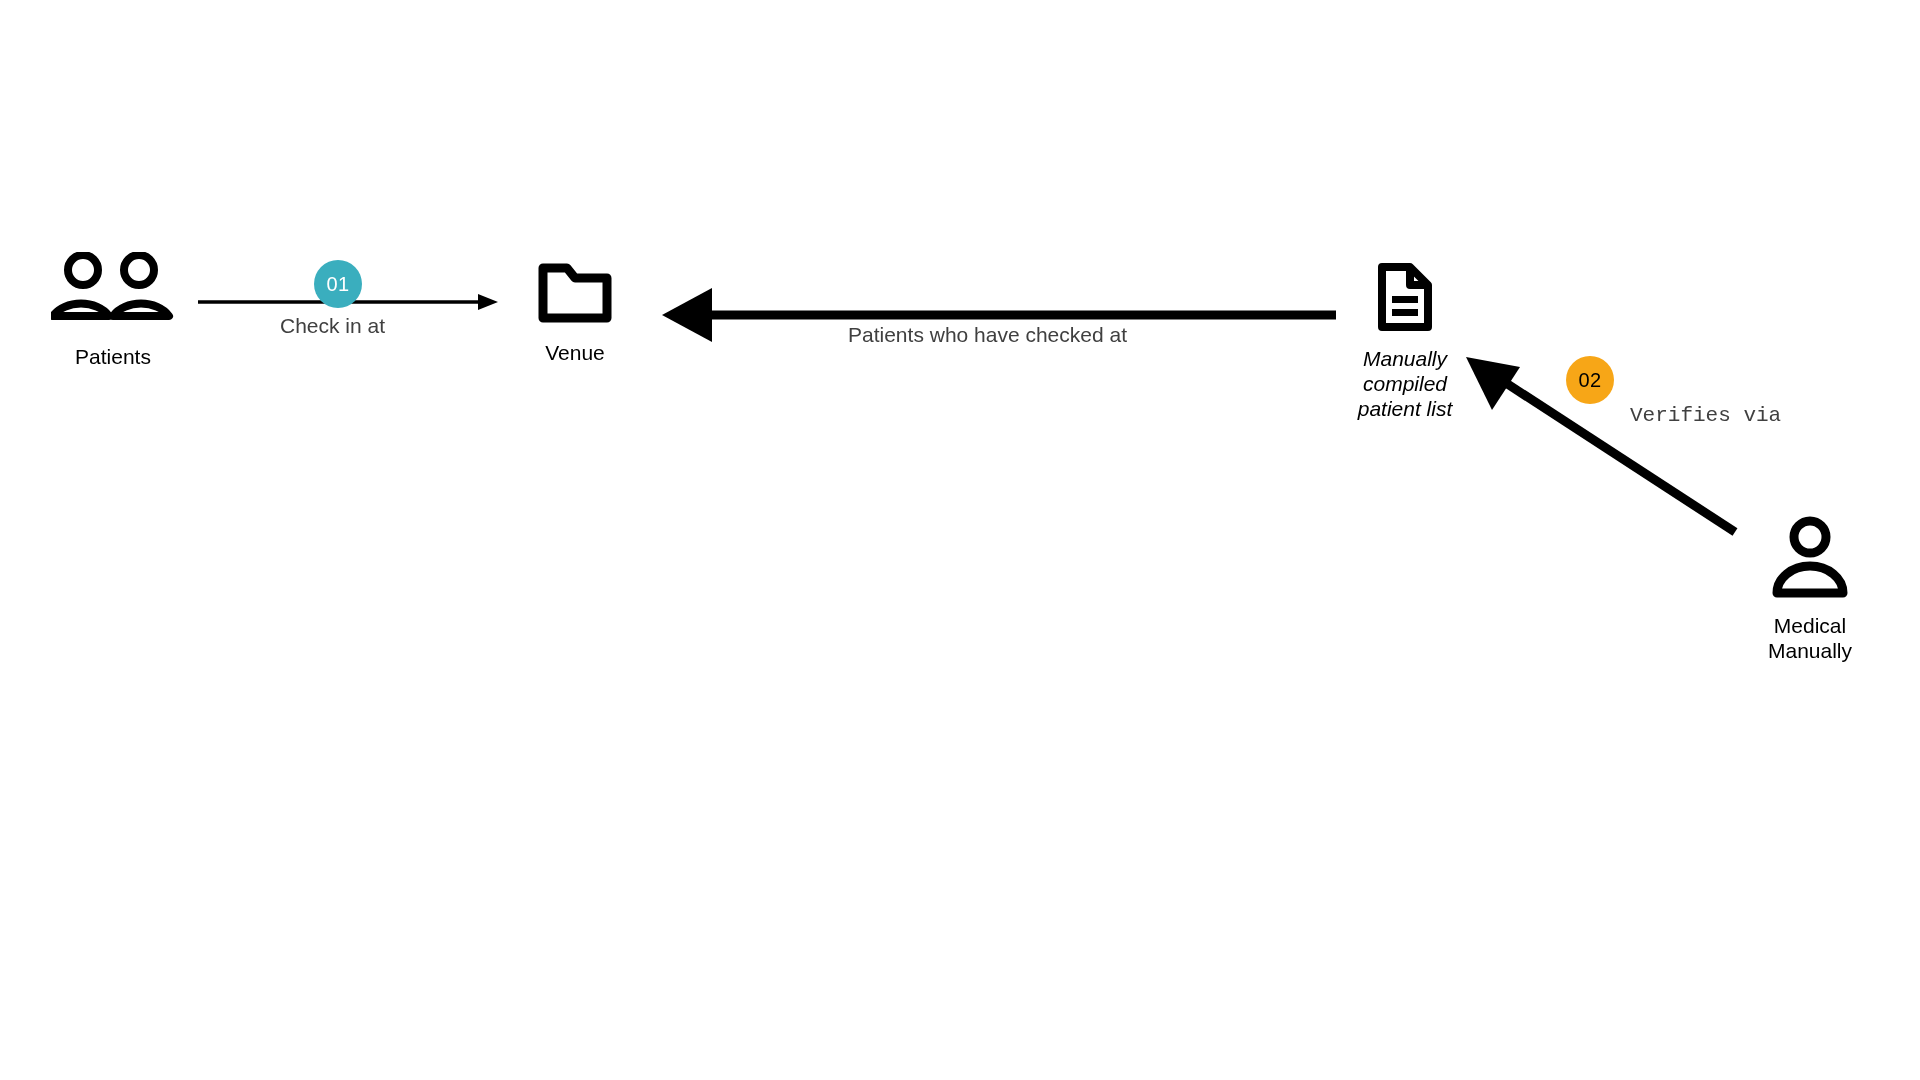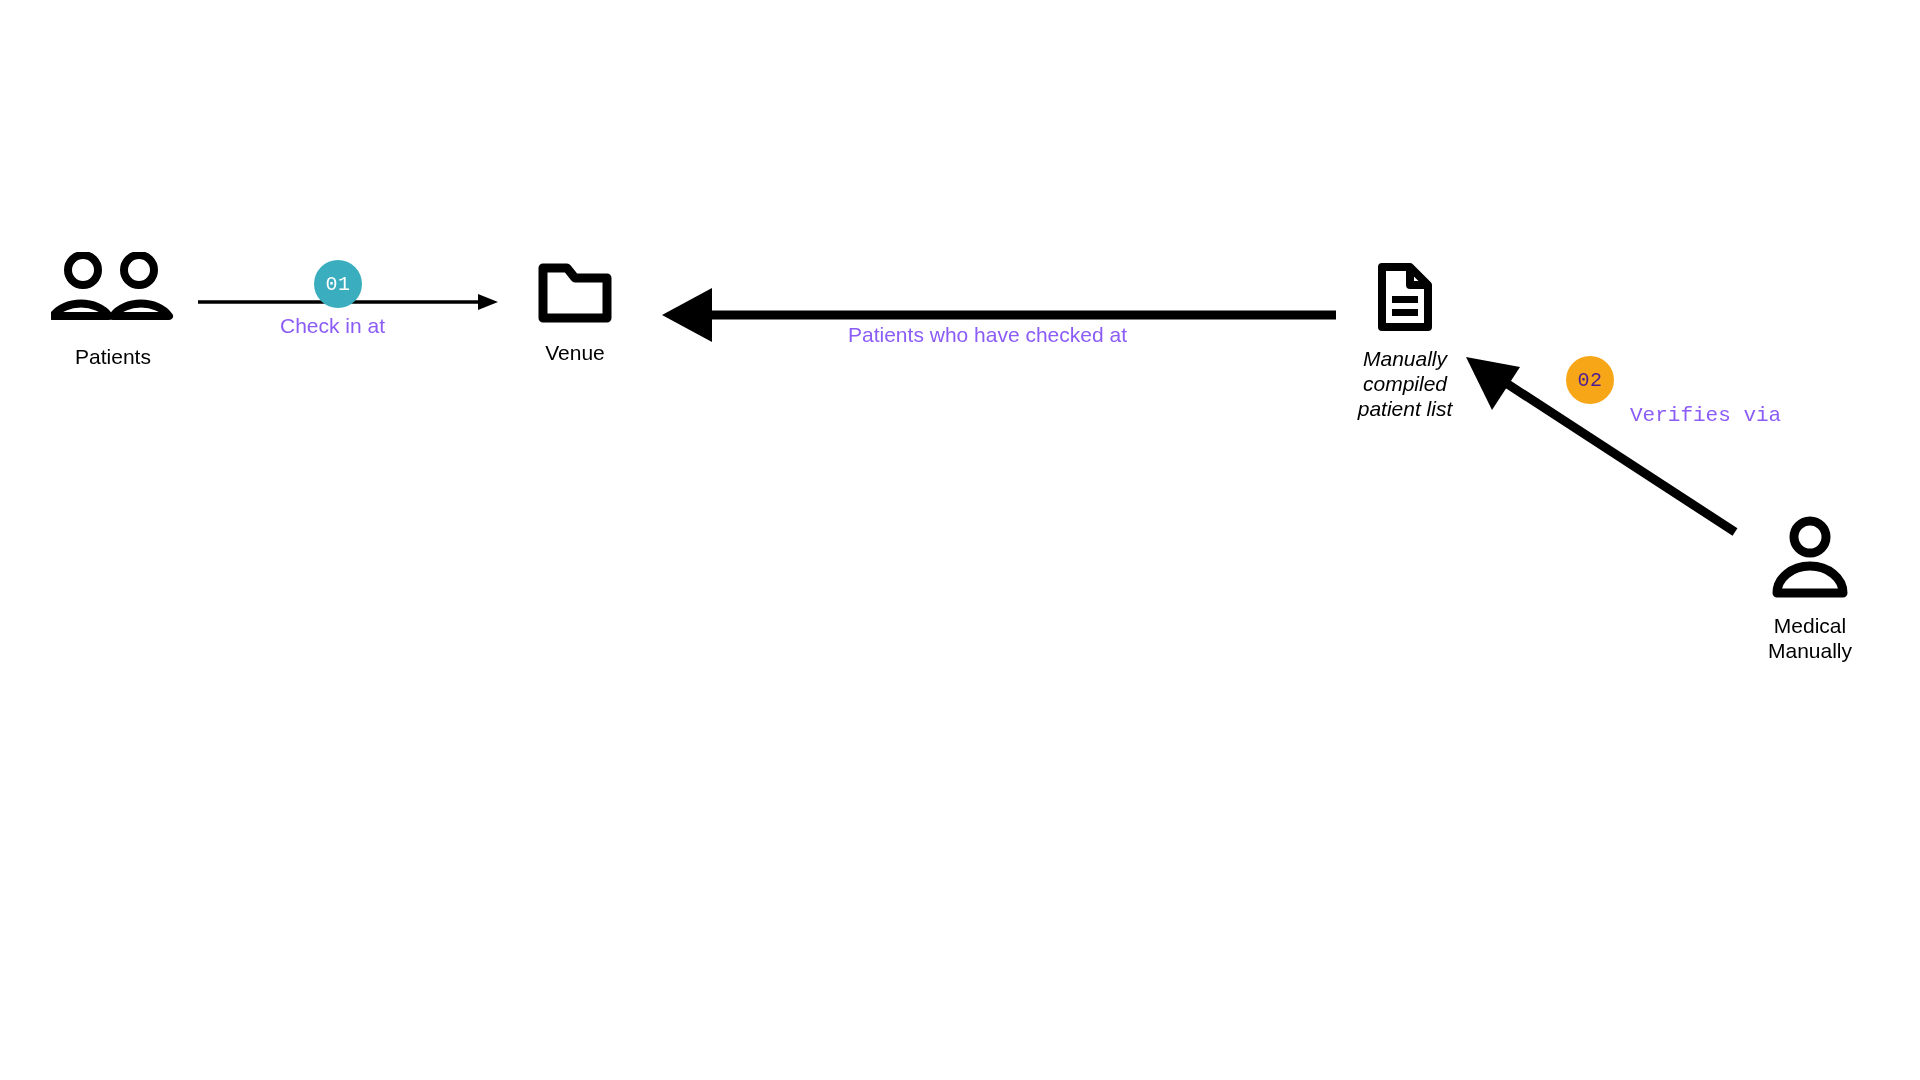--- a/index.html
+++ b/index.html
@@ -51,51 +51,51 @@
   #node-venue .node-label             { margin-top: 16px; }
   #node-patient-list .node-label      { margin-top: 14px; }
   #node-medical-secretary .node-label { margin-top: 14px; }
 
   
   .edge-label {
     position: absolute;
     font-family: "Liberation Sans", sans-serif;
     font-size: 21px;
     line-height: 26px;
-    color: #8b5cf6;
+    color: #404040;
     white-space: nowrap;
   }
   #edge-label-checkin   { left: 280px;  top: 313px; }
   #edge-label-checkedat { left: 848px;  top: 322px; text-align: right; }
   #edge-label-verifies  { left: 1630px; top: 403px; font-family: Liberation Mono, monospace; }
 
   
   .badge {
     position: absolute;
     width: 48px;
     height: 48px;
     border-radius: 50%;
     display: flex;
     align-items: center;
     justify-content: center;
-    font-family: Liberation Mono, monospace;
+    font-family: Liberation Sans, sans-serif;
     font-size: 20px;
     letter-spacing: 0.5px;
   }
   #badge-01 {
     left: 314px;
     top: 260px;
     background: #3aaebe;
     color: #ffffff;
   }
   #badge-02 {
     left: 1566px;
     top: 356px;
     background: #f7a617;
-    color: #4c1d95;
+    color: #000000;
   }
 </style>
 </head>
 <body>
 
 <svg id="canvas" viewBox="0 0 1920 1080" xmlns="http://www.w3.org/2000/svg">
 
   <g>
     <line x1="198" y1="302" x2="487" y2="302" stroke="#000000" stroke-width="3.5"></line>
     <polygon points="498,302 478,294 478,310" fill="#000000"></polygon>

